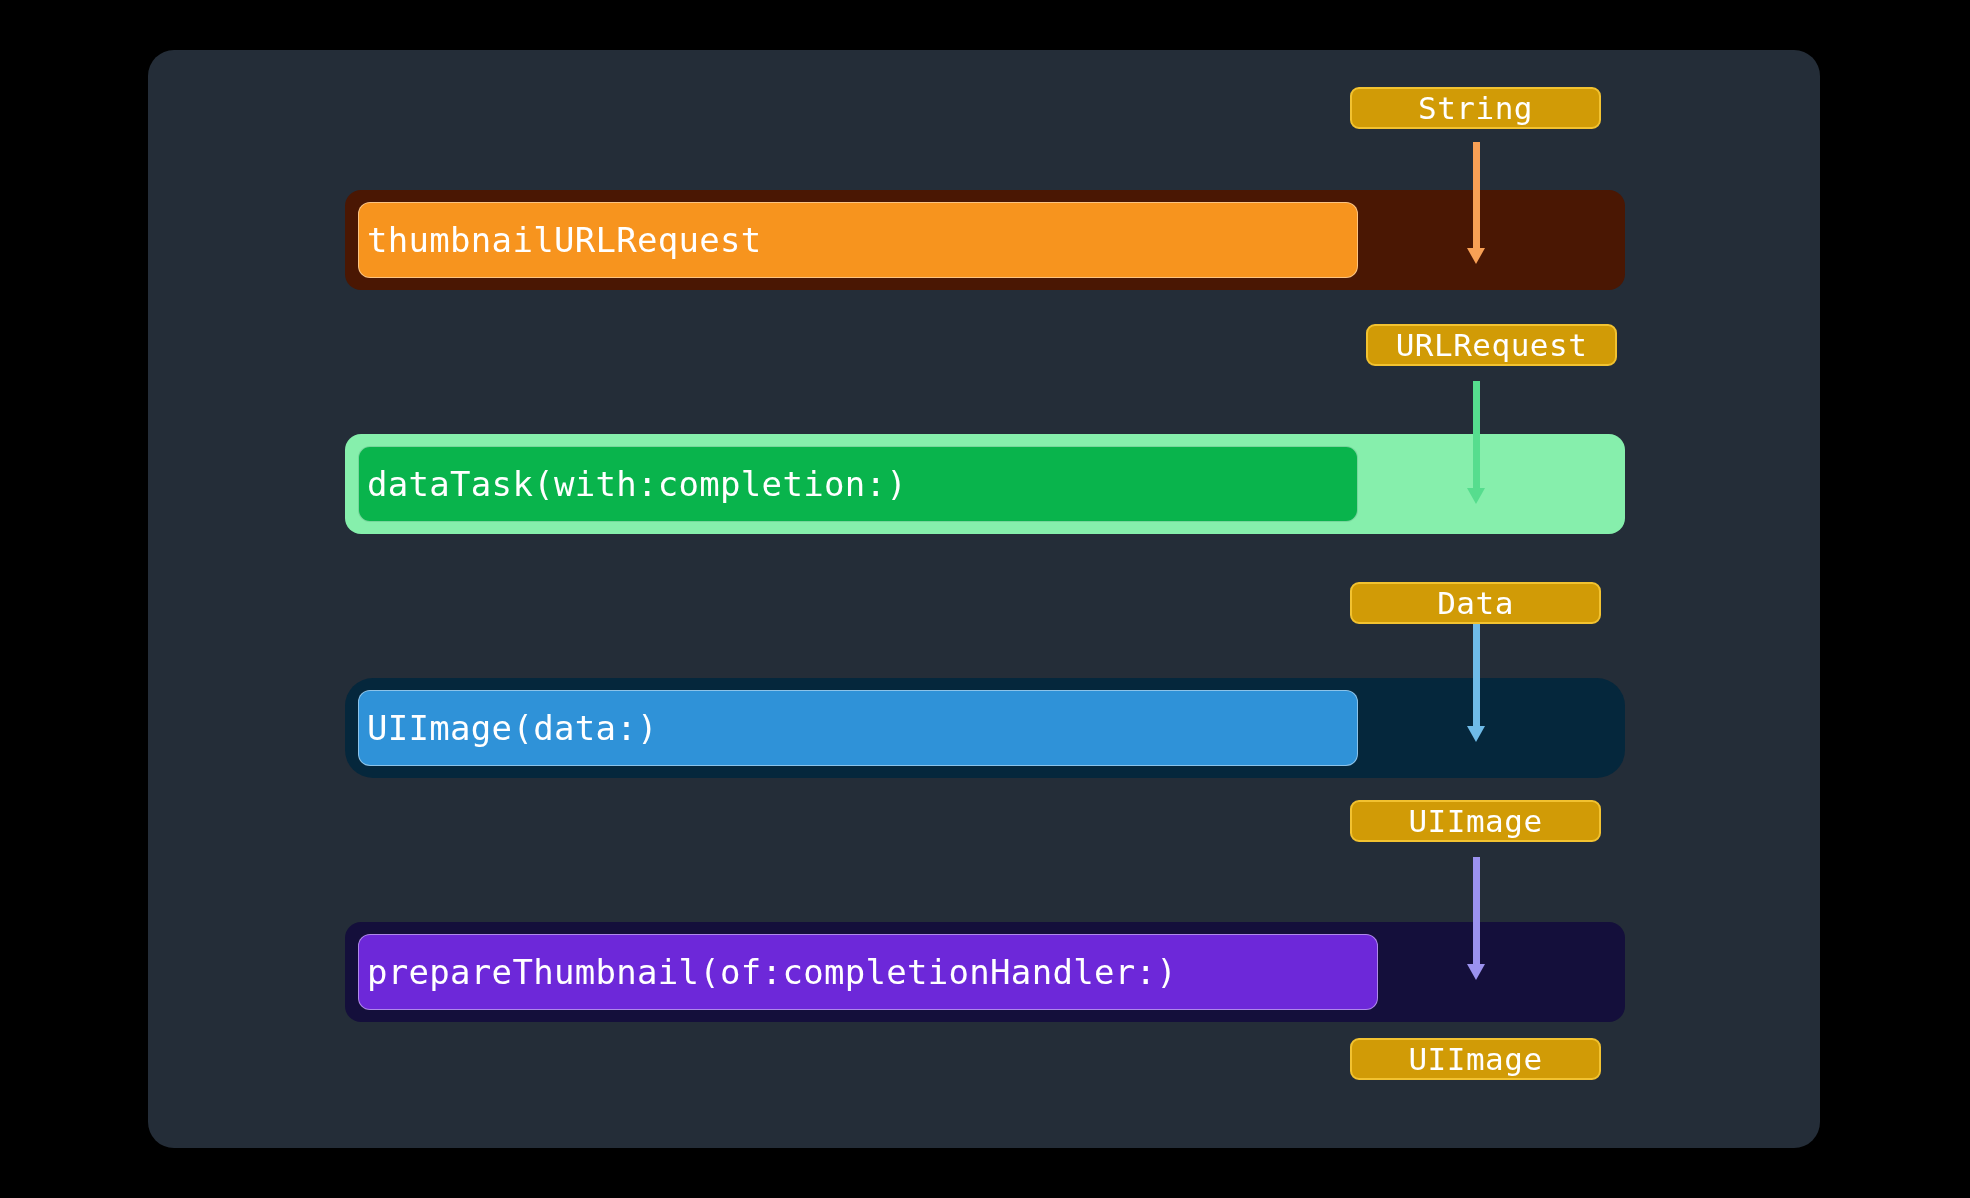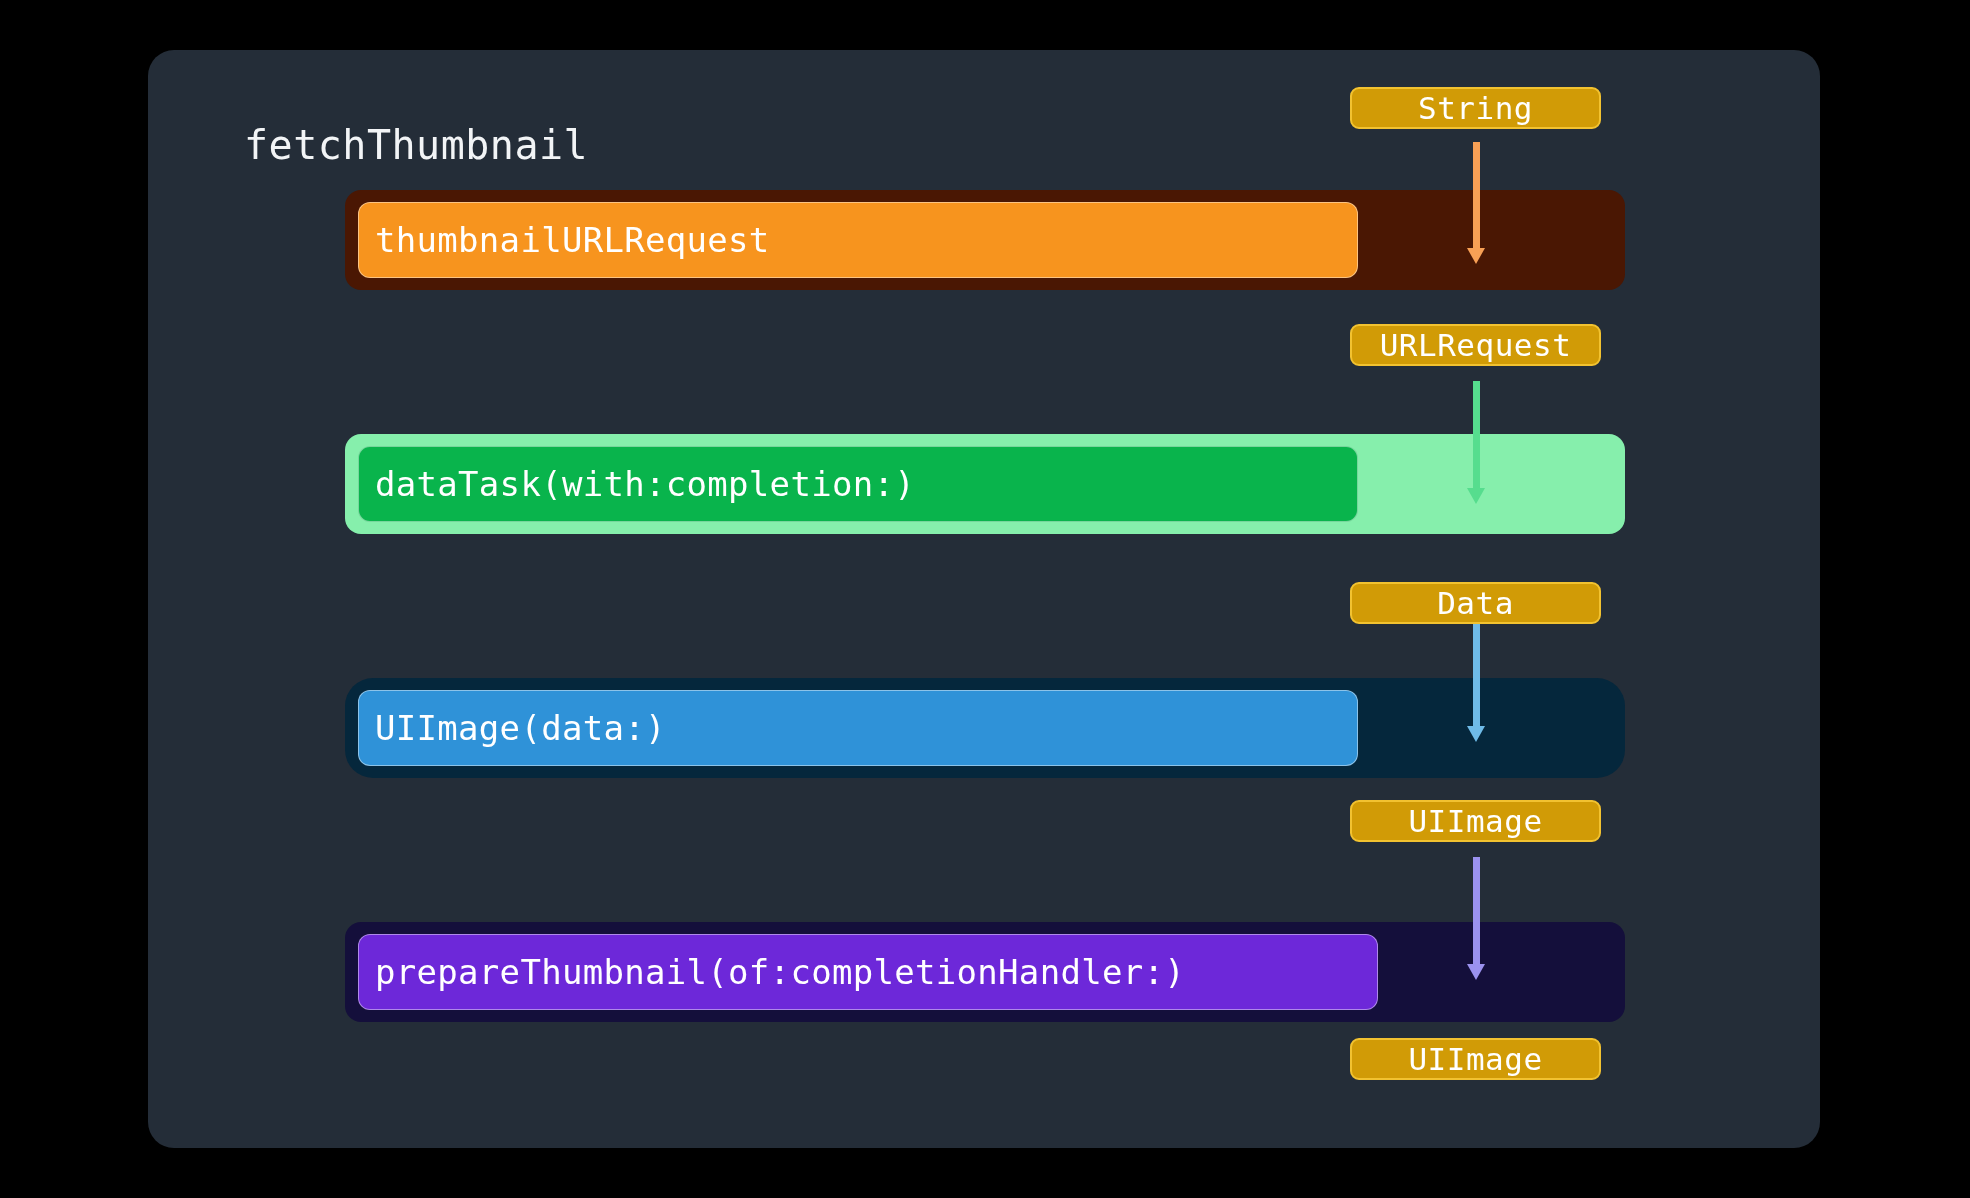--- a/index.html
+++ b/index.html
@@ -52,21 +52,21 @@
   }
   .row-bar {
     position: absolute;
     left: 13px;
     top: 12px;
     width: 1000px;
     height: 76px;
     border-radius: 12px;
     display: flex;
     align-items: center;
-    padding-left: 16px;
+    padding-left: 8px;
   }
   .row-bar span {
     font-size: 34px;
     line-height: 1;
     color: #ffffff;
     white-space: nowrap;
     letter-spacing: 0.3px;
   }
 
   #row-0 { top: 140px; }
@@ -131,21 +131,20 @@
   #arrow-2 { top: 569px; height: 123px; }
   #arrow-3 { top: 807px; height: 123px; }
 </style>
 </head>
 <body>
 
 <div id="stage" style="background: rgb(0, 0, 0);">
 
   <div id="card" style="background: rgb(36, 45, 56);">
 
-    <div id="card-title">fetchThumbnail</div>
 
     <div class="row" id="row-0" style="background: rgb(74, 23, 3);">
       <div class="row-bar" style="background: rgb(247, 148, 30); width: 1000px; border: 1px solid rgba(255, 255, 255, 0.45);">
         <span>thumbnailURLRequest</span>
       </div>
     </div>
 
     <div class="row" id="row-1" style="background: #86efac;">
       <div class="row-bar" style="background: rgb(9, 180, 76); width: 1000px; border: 1px solid rgba(255, 255, 255, 0.45);">
         <span>dataTask(with:completion:)</span>
@@ -177,21 +176,21 @@
       <div class="head" style="border-top: 16px solid rgb(111, 187, 232);"></div>
     </div>
     <div class="arrow" id="arrow-3">
       <div class="shaft" style="background: rgb(155, 146, 239);"></div>
       <div class="head" style="border-top: 16px solid rgb(155, 146, 239);"></div>
     </div>
 
     <div class="pill" id="pill-0" style="background: rgb(209, 155, 6); border-color: rgb(242, 194, 48);">
       <span style="color: rgb(255, 255, 255);">String</span>
     </div>
-    <div class="pill" id="pill-1" style="background: rgb(209, 155, 6); border-color: rgb(242, 194, 48);">
+    <div class="pill" id="pill-1" style="background: rgb(209, 155, 6); border-color: rgb(242, 194, 48); margin-left: 16px;">
       <span style="color: rgb(255, 255, 255);">URLRequest</span>
     </div>
     <div class="pill" id="pill-2" style="background: rgb(209, 155, 6); border-color: rgb(242, 194, 48);">
       <span style="color: rgb(255, 255, 255);">Data</span>
     </div>
     <div class="pill" id="pill-3" style="background: rgb(209, 155, 6); border-color: rgb(242, 194, 48);">
       <span style="color: rgb(255, 255, 255);">UIImage</span>
     </div>
     <div class="pill" id="pill-4" style="background: rgb(209, 155, 6); border-color: rgb(242, 194, 48);">
       <span style="color: rgb(255, 255, 255);">UIImage</span>

